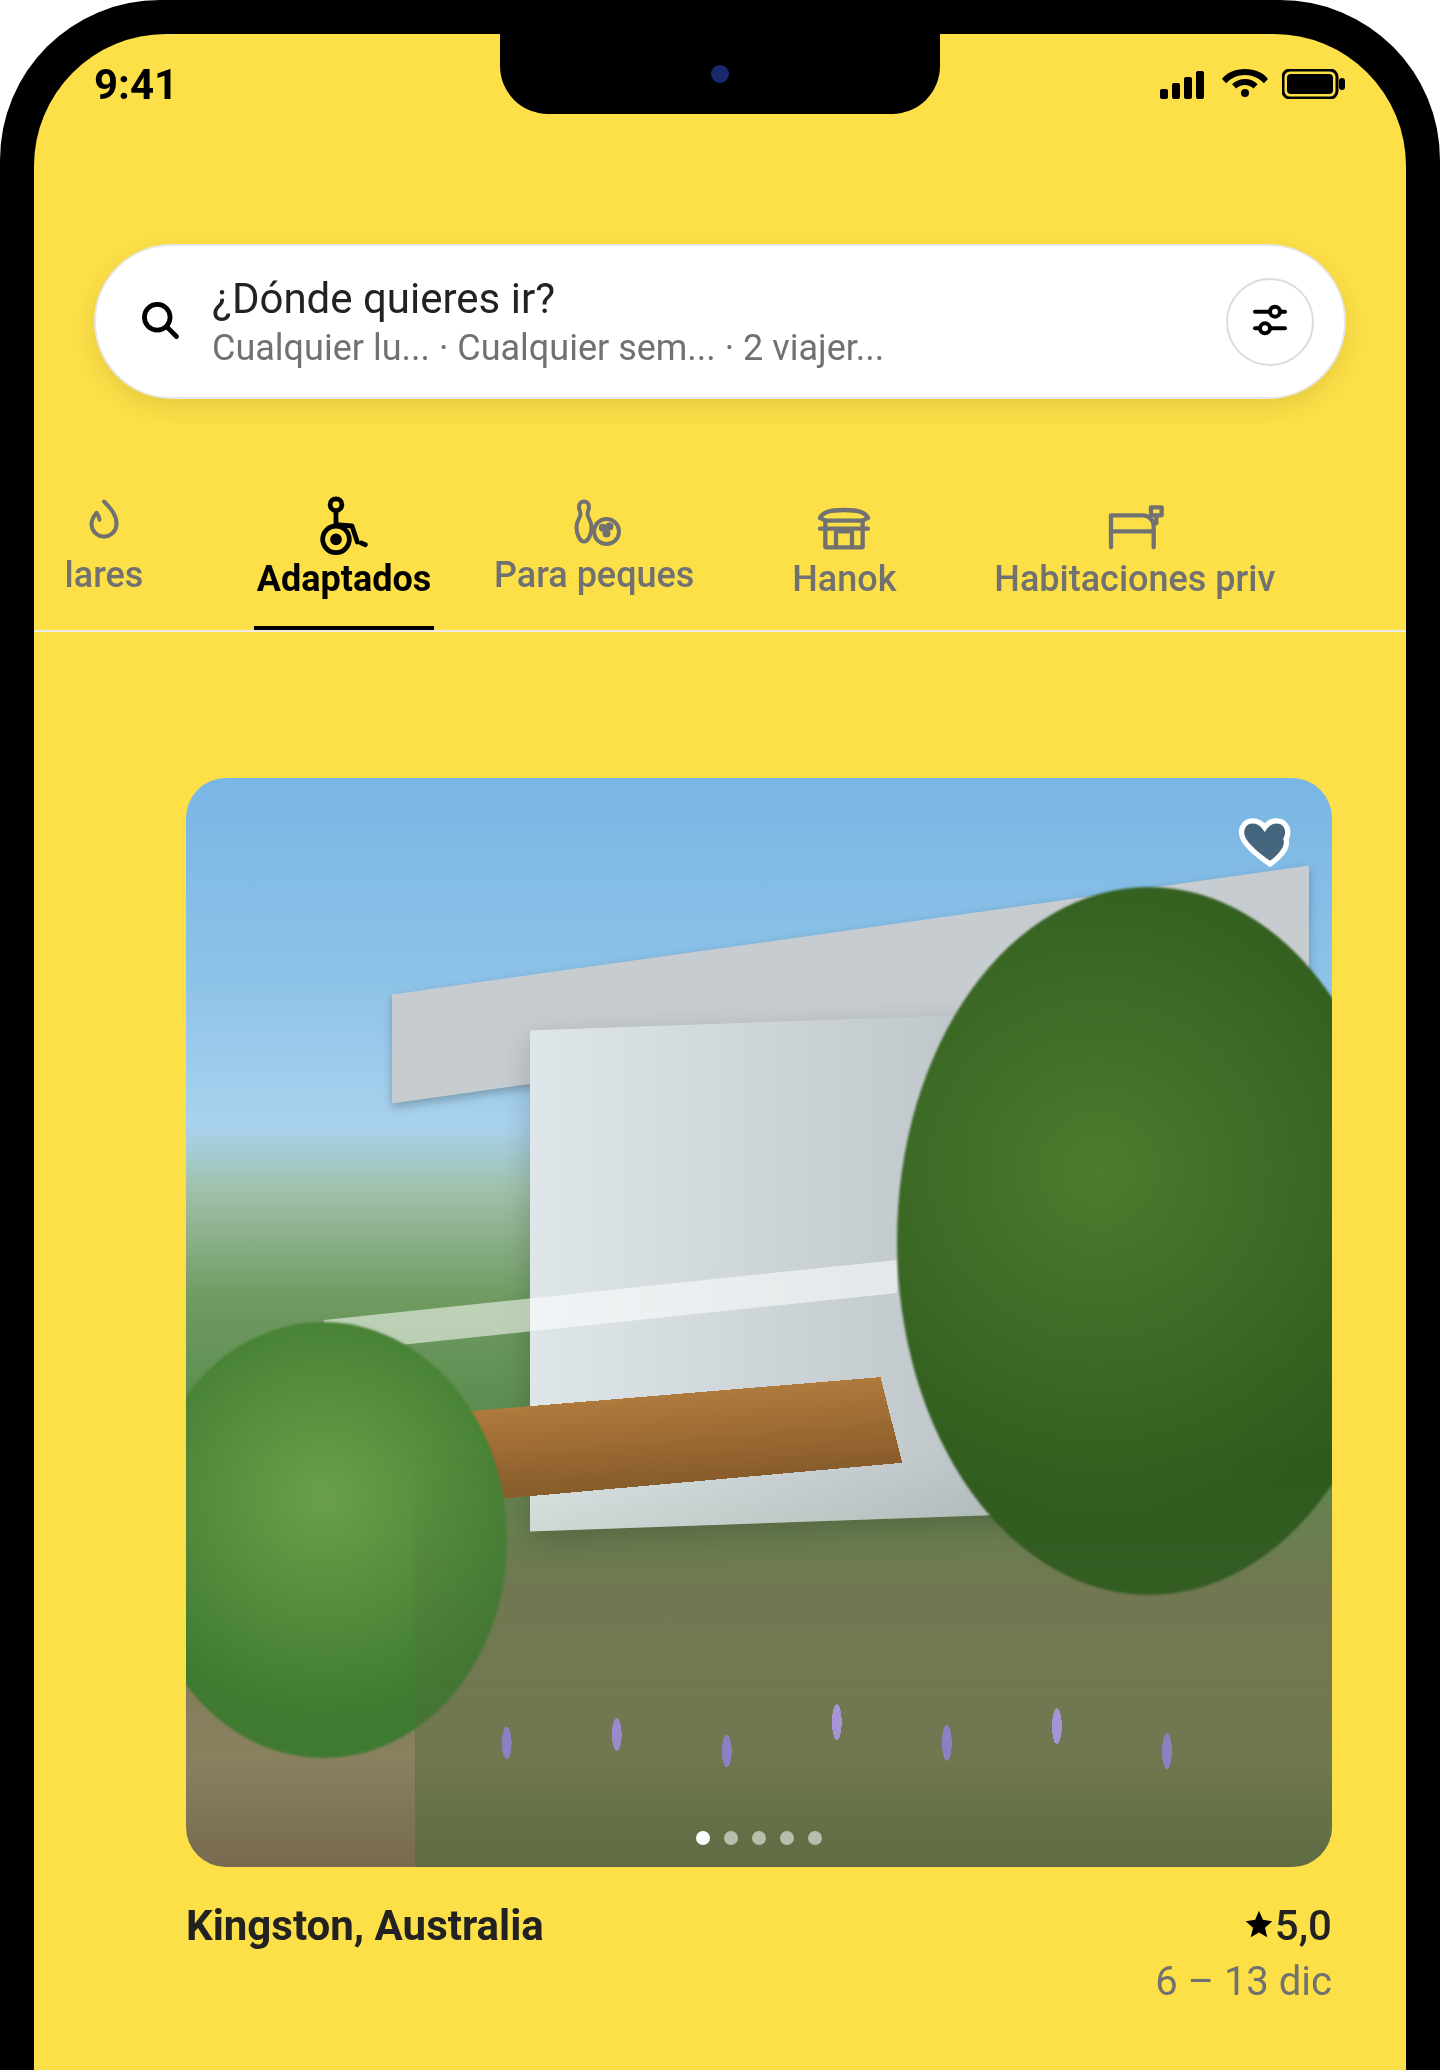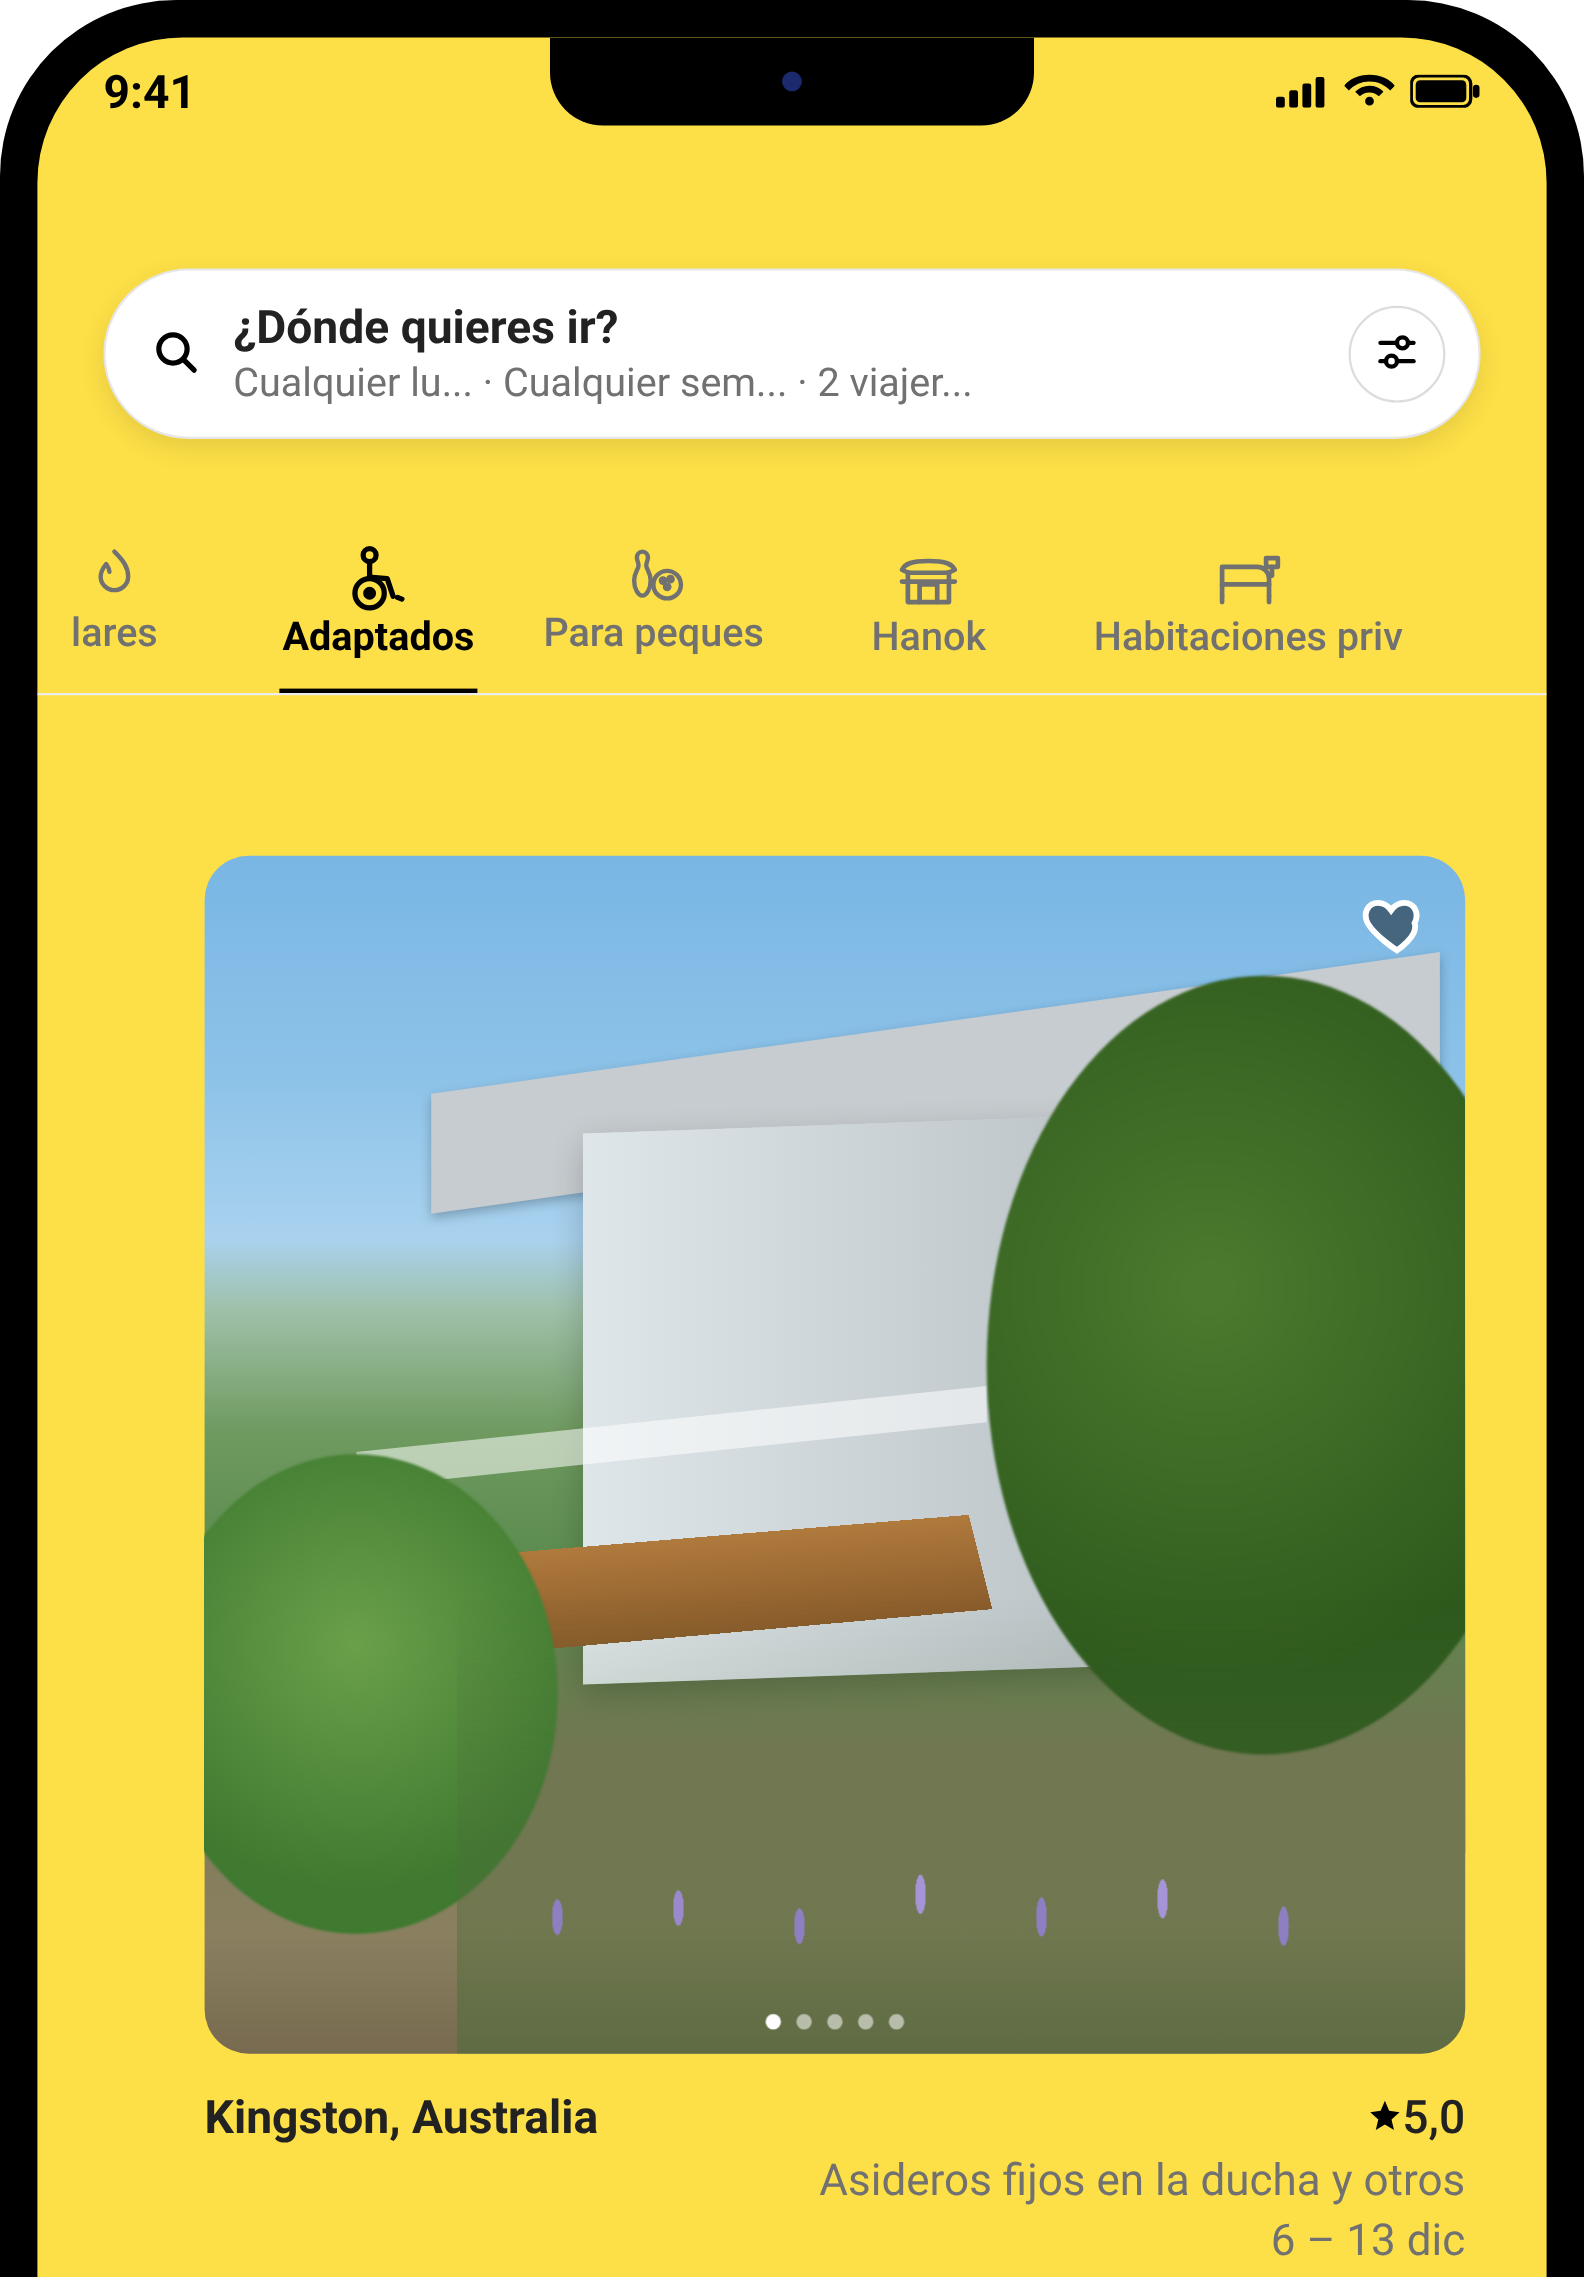--- a/index.html
+++ b/index.html
@@ -50,21 +50,21 @@
   .search-wrap { position:absolute; left: 60px; right: 60px; top: 210px; }
   .search-pill {
     display:flex; align-items:center; gap: 30px;
     background:#fff;
     border: 2px solid #e6e6e6;
     border-radius: 90px;
     padding: 28px 30px 28px 42px;
     box-shadow: 0 8px 24px rgba(0,0,0,.10);
   }
   .search-text { flex:1; overflow:hidden; }
-  .search-title { font-size: 42px; font-weight: 700; color:#222; white-space:nowrap; overflow:hidden; text-overflow:ellipsis; }
+  .search-title { font-size: 42px; font-weight: 400; color:#222; white-space:nowrap; overflow:hidden; text-overflow:ellipsis; }
   .search-sub { font-size: 36px; color:#717171; white-space:nowrap; overflow:hidden; text-overflow:ellipsis; margin-top:4px; }
   .filter-btn {
     width: 88px; height: 88px; border-radius:50%;
     border: 2px solid #dcdcdc; background:#fff;
     display:flex; align-items:center; justify-content:center;
     flex-shrink:0;
   }
 
   
   .tabs-wrap { position:absolute; left:0; right:0; top: 440px; border-bottom: 2px solid #ececec; }
@@ -321,19 +321,18 @@
           <div class="loc">Kingston, Australia</div>
           <div class="rating">
             <span>
               <svg width="32" height="32" viewBox="0 0 24 24" fill="#000">
                   <path d="M12 2l2.9 6.9L22 10l-5.5 4.8L18.2 22 12 18.3 5.8 22l1.7-7.2L2 10l7.1-1.1z"></path>
                 </svg>
             </span>
             <span>5,0</span>
           </div>
         </div>
-        <div class="desc">Asideros fijos en la ducha y otros</div>
         <div class="dates">6 – 13 dic</div>
       </div>
     </div>
 
   </div>
 </div>
 
 </body></html>

